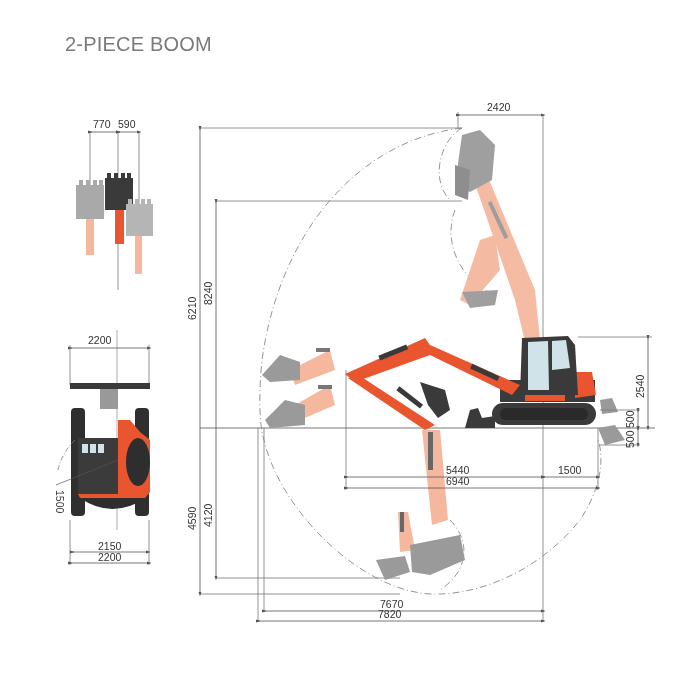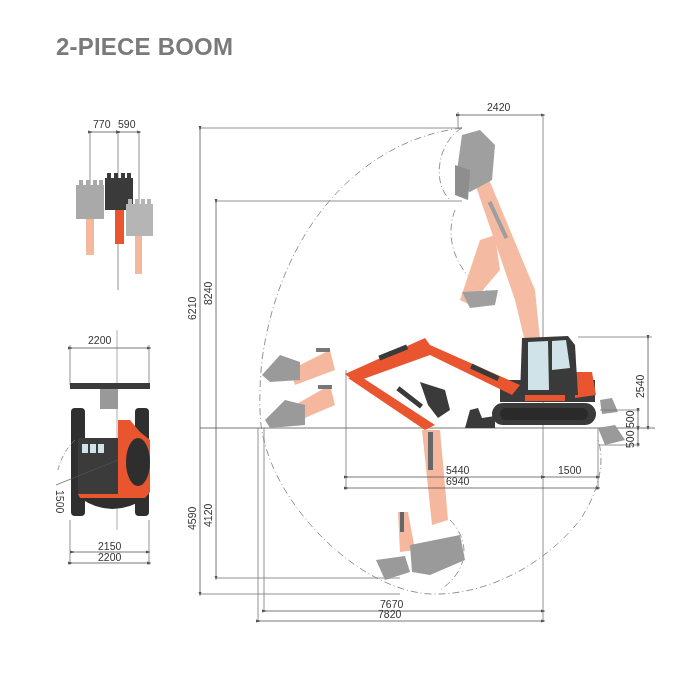--- a/index.html
+++ b/index.html
@@ -1,17 +1,17 @@
 <!DOCTYPE html>
 <html><head>
 <meta charset="utf-8">
 <style>
   html, body { margin: 0; padding: 0; background: #ffffff; }
   body { width: 700px; height: 700px; position: relative; overflow: hidden; font-family: "Liberation Sans", sans-serif; }
-  .title { position: absolute; left: 56px; top: 33px; font-size: 24px; font-weight: bold; color: #7a7a7a; letter-spacing: 0.2px; }
+  .title { position: absolute; left: 65px; top: 33px; font-size: 20px; font-weight: normal; color: #7a7a7a; letter-spacing: 0.2px; }
   svg.diagram { position: absolute; left: 0; top: 0; }
   .dim { font-family: "Liberation Sans", sans-serif; font-size: 10.5px; fill: #333333; }
 </style>
 </head>
 <body>
 
 <div class="title">2-PIECE BOOM</div>
 
 <svg class="diagram" width="700" height="700" viewBox="0 0 700 700">
   <defs>

